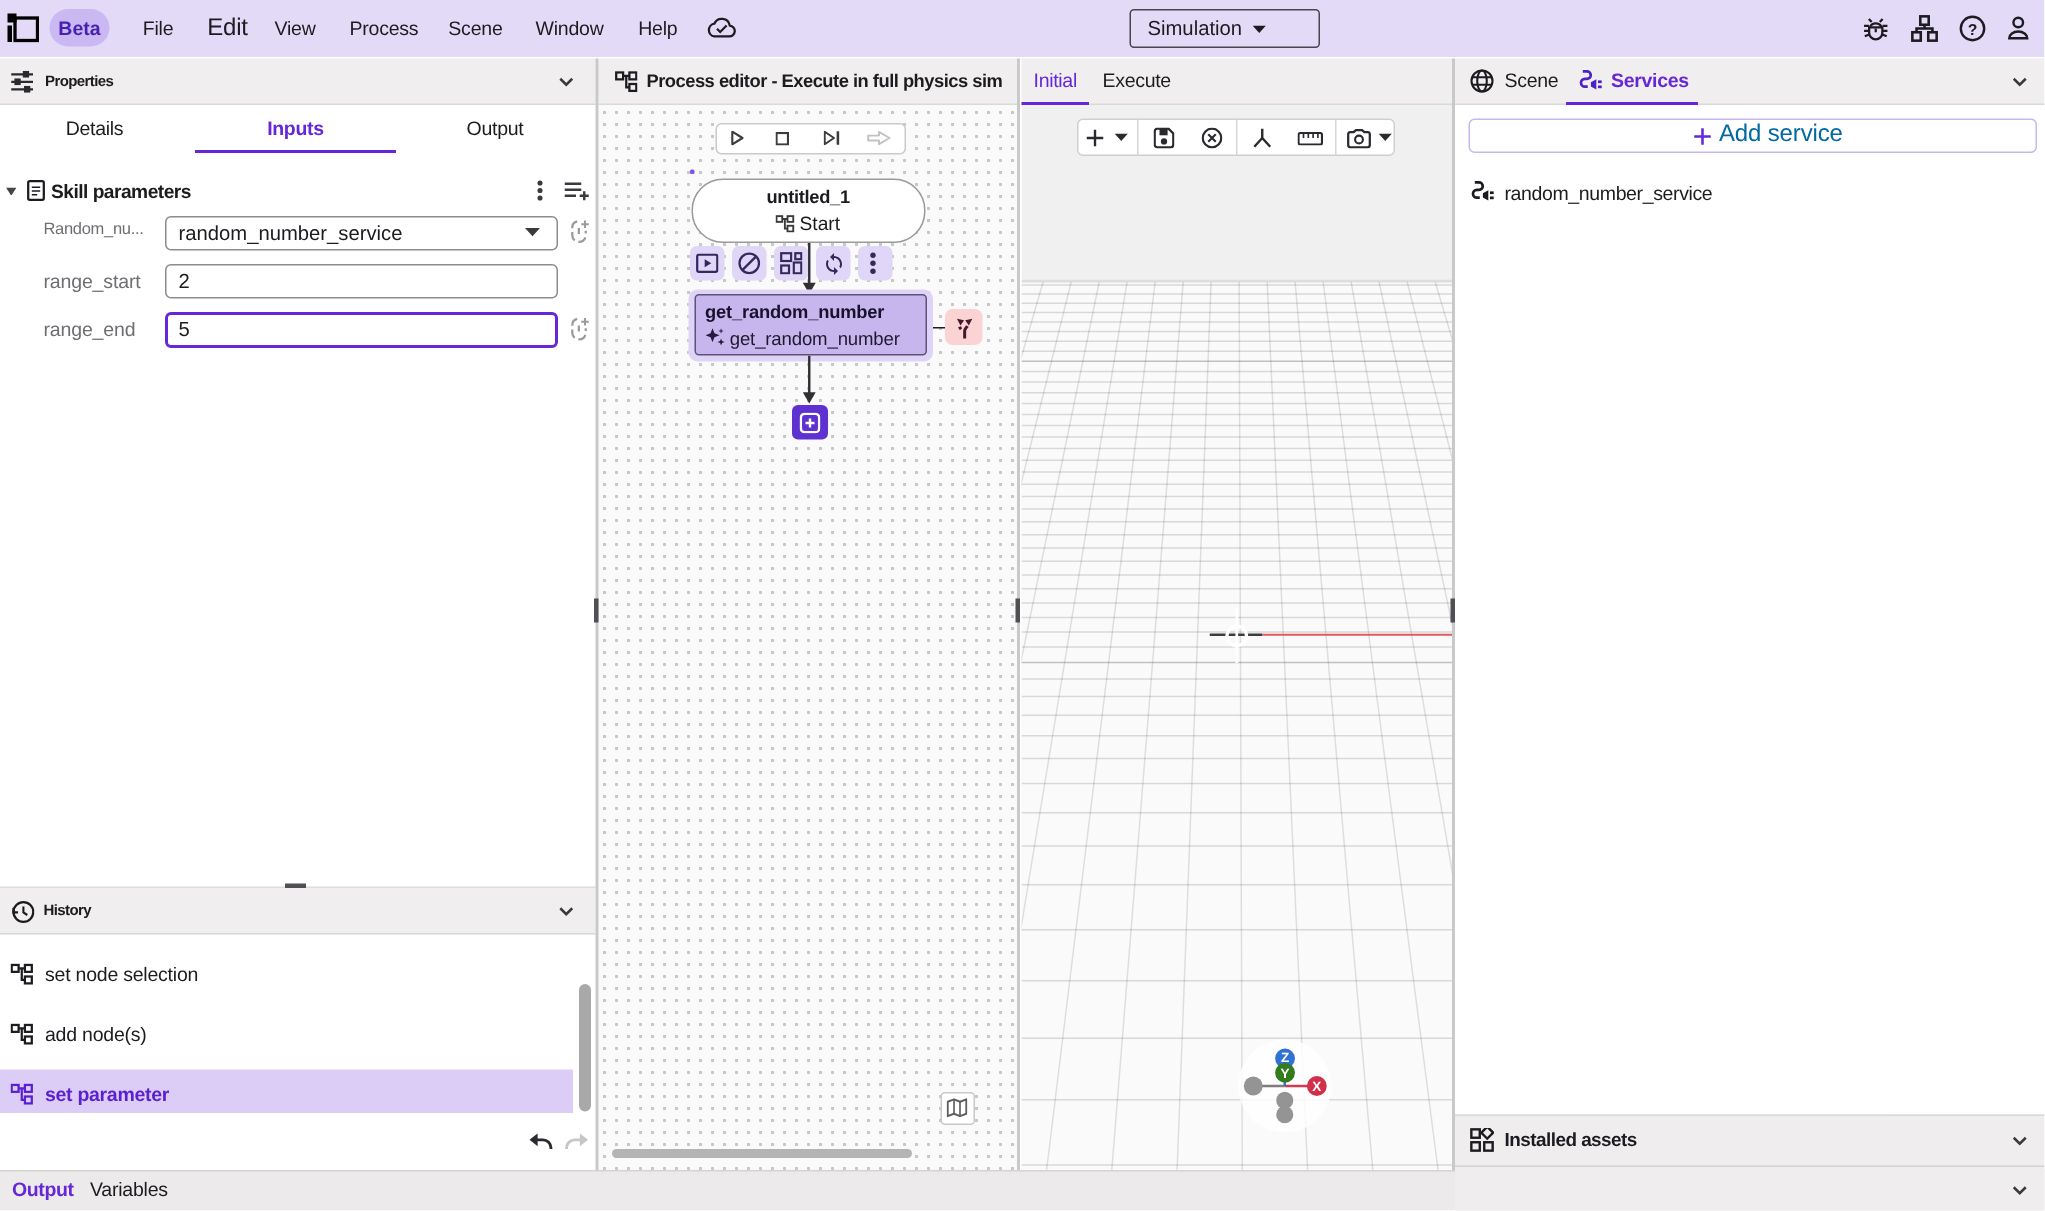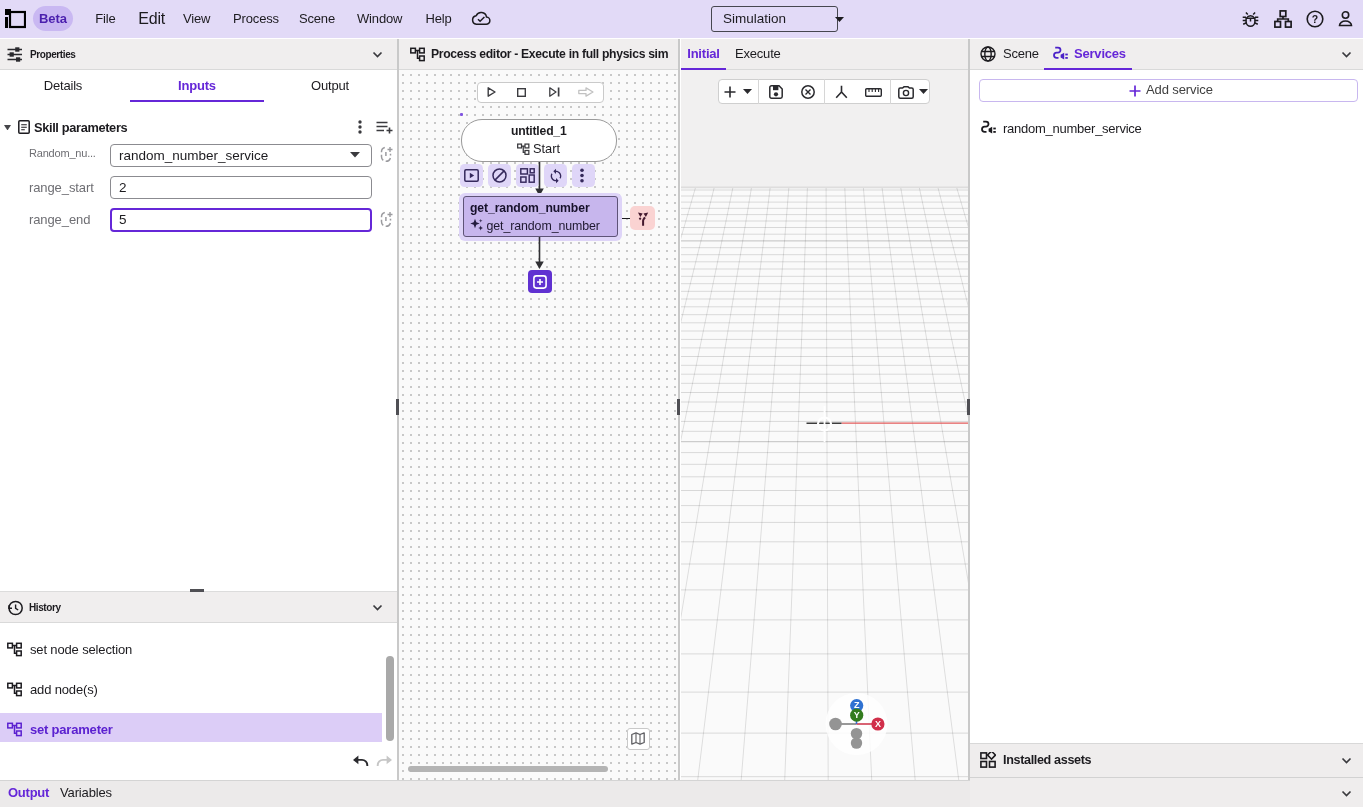--- a/index.html
+++ b/index.html
@@ -24,21 +24,21 @@
     <div class="abs" style="left:138.2px;top:0;height:38px;line-height:38px;font-size:16px;letter-spacing:-0.15px">Edit</div>
     <div class="abs" style="left:183px;top:0;height:38px;line-height:38px;font-size:13px;letter-spacing:-0.15px">View</div>
     <div class="abs" style="left:233px;top:0;height:38px;line-height:38px;font-size:13px;letter-spacing:-0.15px">Process</div>
     <div class="abs" style="left:298.9px;top:0;height:38px;line-height:38px;font-size:13px;letter-spacing:-0.15px">Scene</div>
     <div class="abs" style="left:357px;top:0;height:38px;line-height:38px;font-size:13px;letter-spacing:-0.15px">Window</div>
     <div class="abs" style="left:425.5px;top:0;height:38px;line-height:38px;font-size:13px;letter-spacing:-0.15px">Help</div>
     <svg class="abs" style="left:471px;top:11px" width="20" height="15" viewBox="0 0 20 15">
       <path d="M5.3 13.3 H15 a3.6 3.6 0 0 0 0.5 -7.2 a5.4 5.4 0 0 0 -10.3 -1.3 a4.3 4.3 0 0 0 0.1 8.5 z" fill="none" stroke="#1c1b1f" stroke-width="1.5" stroke-linejoin="round"></path>
       <path d="M7 8.2 l2.1 2.1 l4.3 -4.3" fill="none" stroke="#1c1b1f" stroke-width="1.5"></path>
     </svg>
-    <div class="abs" style="left:711px;top:6px;width:127px;height:26px;border:1px solid #46464f;border-radius:3px;font-size:13.5px;line-height:24px;padding-left:11px">Simulation</div>
+    <div class="abs" style="left:753px;top:6px;width:127px;height:26px;border:1px solid #46464f;border-radius:3px;font-size:13.5px;line-height:24px;padding-left:11px">Simulation</div>
     <svg class="abs" style="left:834.5px;top:16.5px" width="9" height="5.5" viewBox="0 0 9 5.5">
       <path d="M0 0 L4.5 5 L9 0 z" fill="#1c1b1f"></path>
     </svg>
     <svg class="abs" style="left:1242px;top:10px" width="17" height="18" viewBox="0 0 17 18">
       <g fill="none" stroke="#1c1b1f" stroke-width="1.5">
         <path d="M4.6 8 a4.4 4.4 0 0 1 7.8 0"></path>
         <path d="M4.1 8.2 h8.8 v3.6 a4.4 4.4 0 0 1 -8.8 0 z"></path>
         <path d="M3.9 2.6 L5.8 4.6 M13.1 2.6 L11.2 4.6"></path>
         <path d="M0.7 7.2 H4 M0.7 10.6 H4.1 M1.2 14.2 L4.5 12.8 M16.3 7.2 H13 M16.3 10.6 H12.9 M15.8 14.2 L12.5 12.8"></path>
         <path d="M8.5 9 v2.5"></path>
@@ -368,21 +368,21 @@
       <circle cx="175.5" cy="663.6" r="5.7" fill="#949494"></circle>
       <circle cx="175.5" cy="673.1" r="5.7" fill="#949494"></circle>
       <circle cx="175.7" cy="635.6" r="6.6" fill="#2f72d2"></circle>
       <text x="175.7" y="638.2" font-size="9" font-weight="bold" fill="#fff" text-anchor="middle" font-family="Liberation Sans">Z</text>
       <circle cx="175.7" cy="645.2" r="6.6" fill="#337c1e"></circle>
       <text x="175.7" y="648.4" font-size="9" font-weight="bold" fill="#fff" text-anchor="middle" font-family="Liberation Sans">Y</text>
       <circle cx="196.9" cy="654" r="6.6" fill="#d12f4a"></circle>
       <text x="196.9" y="657.2" font-size="9" font-weight="bold" fill="#fff" text-anchor="middle" font-family="Liberation Sans">X</text>
     </svg>
     <div class="hdr" style="left:680.5px;top:38.5px;width:287.5px"></div>
-    <div class="abs" style="left:681px;top:39px;width:45px;text-align:center;font-size:13px;letter-spacing:-0.2px;line-height:30px;font-weight:bold;color:#6527d8">Initial</div>
+    <div class="abs" style="left:681px;top:39px;width:45px;text-align:center;font-size:13px;letter-spacing:-0.2px;line-height:30px;font-weight:normal;color:#6527d8">Initial</div>
     <div class="abs" style="left:680.5px;top:67.5px;width:45.5px;height:2.5px;background:#6527d8"></div>
     <div class="abs" style="left:735px;top:39px;font-size:13px;letter-spacing:-0.2px;line-height:30px">Execute</div>
     <div class="abs" style="left:717.5px;top:79px;width:212.5px;height:25px;background:#fff;border:1px solid #cfcfcf;border-radius:4px"></div>
     <div class="abs" style="left:758px;top:79px;width:1px;height:25px;background:#d6d6d6"></div>
     <div class="abs" style="left:824px;top:79px;width:1px;height:25px;background:#d6d6d6"></div>
     <div class="abs" style="left:889.5px;top:79px;width:1px;height:25px;background:#d6d6d6"></div>
     <svg class="abs" style="left:723.5px;top:85.5px" width="12" height="12" viewBox="0 0 12 12">
       <path d="M6 0.5 V11.5 M0.5 6 H11.5" stroke="#2a2a2e" stroke-width="1.6"></path>
     </svg>
     <svg class="abs" style="left:742.5px;top:89px" width="9" height="5.5" viewBox="0 0 9 5.5">
@@ -428,21 +428,21 @@
     </svg>
     <div class="abs" style="left:1074px;top:39px;font-size:13px;letter-spacing:-0.2px;line-height:30px;font-weight:bold;color:#6527d8">Services</div>
     <div class="abs" style="left:1044px;top:67.5px;width:87.5px;height:2.5px;background:#6527d8"></div>
     <svg class="abs" style="left:1341px;top:49px" width="11" height="11" viewBox="0 0 11 11">
       <path d="M1.5 3.52 L5.5 7.48 L9.5 3.52" fill="none" stroke="#3a3a3e" stroke-width="1.7"></path>
     </svg>
     <div class="abs" style="left:979px;top:79px;width:379px;height:22.5px;border:1px solid #c8b7ef;border-radius:4px;background:#fff"></div>
     <svg class="abs" style="left:1128.5px;top:84.5px" width="12" height="12" viewBox="0 0 12 12">
       <path d="M6 0.5 V11.5 M0.5 6 H11.5" stroke="#6527d8" stroke-width="1.7"></path>
     </svg>
-    <div class="abs" style="left:1146px;top:79px;font-size:13px;letter-spacing:-0.1px;line-height:22px;color:#404040">Add service</div>
+    <div class="abs" style="left:1146px;top:79px;font-size:16px;letter-spacing:-0.1px;line-height:22px;color:#0369a1">Add service</div>
     <svg class="abs" style="left:980px;top:120px" width="16" height="15" viewBox="0 0 16 15">
       <path d="M3.2 1.6 H6 a2.5 2.5 0 0 1 0 5 H4.6 a2.6 2.6 0 0 0 0 5.2 H6.5" fill="none" stroke="#1c1b1f" stroke-width="1.8"></path>
       <path d="M12.2 6.8 L8.6 8.8 V11.6 L12.2 13.6 z" fill="#1c1b1f"></path>
       <rect x="13.3" y="7.6" width="2.5" height="1.8" fill="#1c1b1f"></rect>
       <rect x="13.3" y="11" width="2.5" height="1.8" fill="#1c1b1f"></rect>
     </svg>
     <div class="abs" style="left:1003px;top:120.5px;font-size:13px;letter-spacing:-0.25px;line-height:15px">random_number_service</div>
     <div class="abs" style="left:970px;top:743px;width:393px;height:64.5px;background:#efeded;border-top:1px solid #d8d8d8"></div>
     <div class="abs" style="left:970px;top:776.5px;width:393px;height:1px;background:#d2d2d2"></div>
     <svg class="abs" style="left:979.5px;top:752px" width="16" height="16" viewBox="0 0 16 16">

